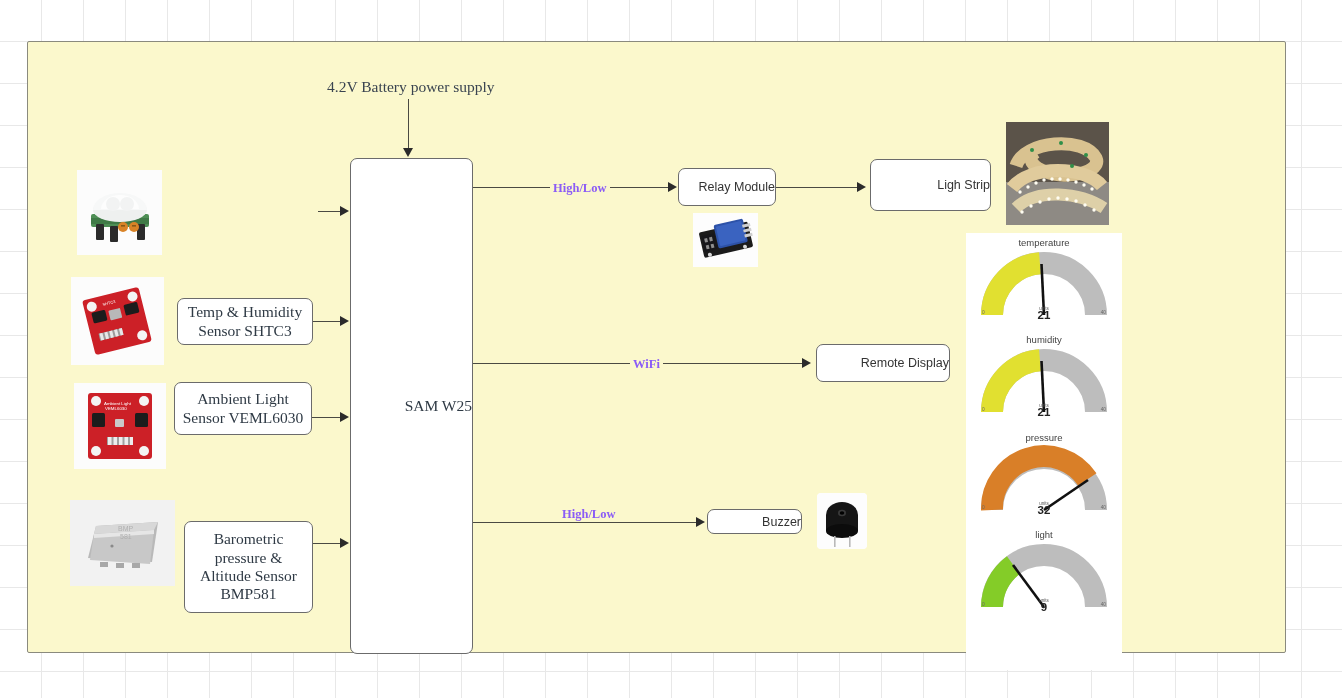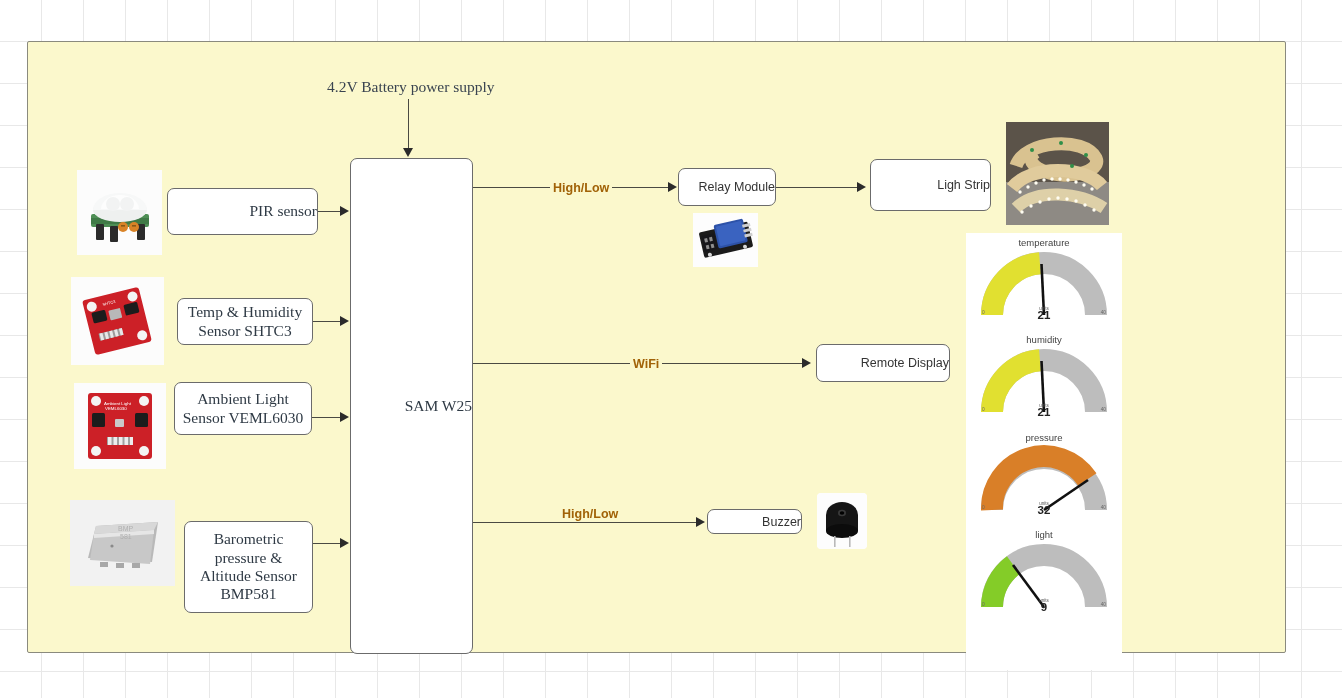--- a/index.html
+++ b/index.html
@@ -63,24 +63,24 @@
   }
   .arrow-d {
     position: absolute;
     width: 0; height: 0;
     border-left: 5px solid transparent;
     border-right: 5px solid transparent;
     border-top: 9px solid #2b2b2b;
   }
   .edge-label {
     position: absolute;
-    font-family: Liberation Sans, sans-serif;
+    font-family: Liberation Serif, serif;
     font-weight: bold;
     font-size: 12.5px;
-    color: #a16207;
+    color: #8b5cf6;
     background: #fbf8cc;
     padding: 0 3px;
     white-space: nowrap;
   }
   
   .thumb {
     position: absolute;
     background: #fdfdfd;
     overflow: hidden;
   }
@@ -218,23 +218,20 @@
         <rect x="30" y="62" width="8" height="5" fill="#a8a8a8"></rect>
         <rect x="46" y="63" width="8" height="5" fill="#a8a8a8"></rect>
         <rect x="62" y="63" width="8" height="5" fill="#a8a8a8"></rect>
         <circle cx="42" cy="46" r="1.6" fill="#8a8a8a"></circle>
         <text x="48" y="31" font-size="7" fill="#b0b0b0" font-family="sans-serif">BMP</text>
         <text x="50" y="39" font-size="7" fill="#b0b0b0" font-family="sans-serif">581</text>
       </g>
     </svg>
   </div>
 
-  <div class="node serif" style="left:167px; top:188px; width:151px; height:47px;">
-    <span>PIR sensor</span>
-  </div>
   <div class="node serif" style="left:177px; top:298px; width:136px; height:47px; padding:0 8px;">
     <span>Temp &amp; Humidity Sensor SHTC3</span>
   </div>
   <div class="node serif" style="left:174px; top:382px; width:138px; height:53px; padding:0 6px;">
     <span>Ambient Light Sensor VEML6030</span>
   </div>
   <div class="node serif" style="left:184px; top:502px; width:129px; height:92px; padding:0 8px;margin-top:19px;">
     <span>Barometric pressure &amp; Altitude Sensor BMP581</span>
   </div>
 

